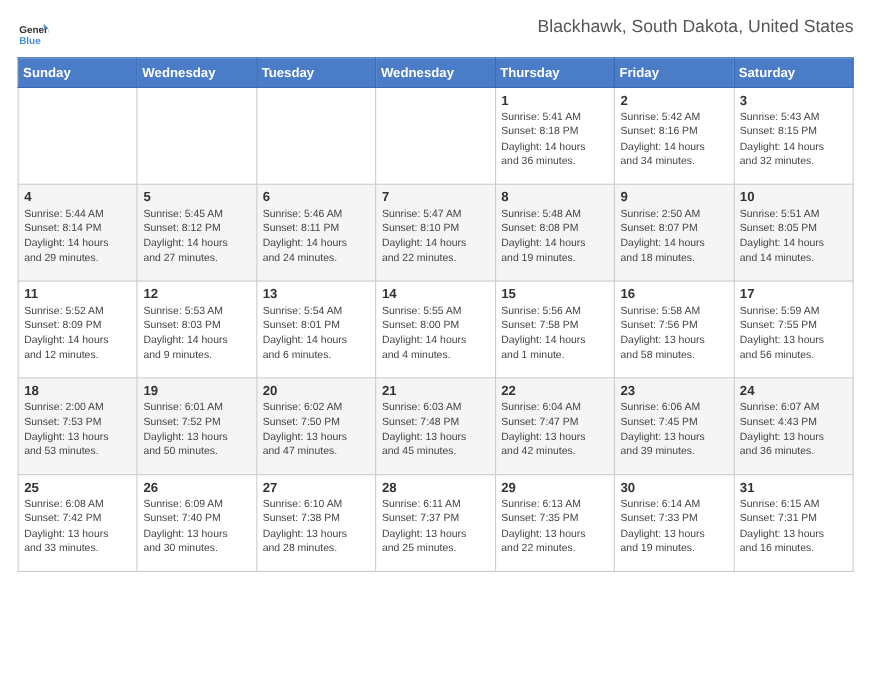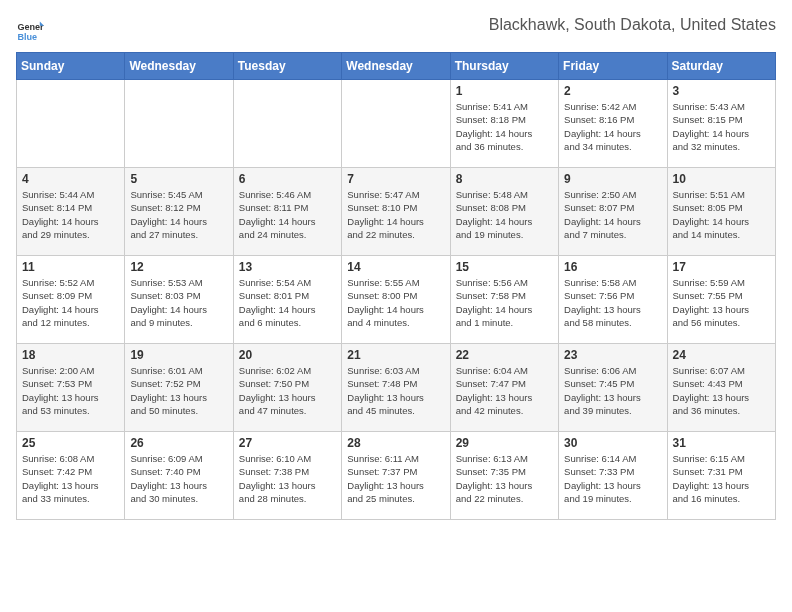--- a/index.html
+++ b/index.html
@@ -176,21 +176,21 @@
           <div class="cell-text">Sunrise: 5:48 AM</div>
           <div class="cell-text">Sunset: 8:08 PM</div>
           <div class="cell-text">Daylight: 14 hours</div>
           <div class="cell-text">and 19 minutes.</div>
         </td>
         <td>
           <span class="day-number">9</span>
           <div class="cell-text">Sunrise: 2:50 AM</div>
           <div class="cell-text">Sunset: 8:07 PM</div>
           <div class="cell-text">Daylight: 14 hours</div>
-          <div class="cell-text">and 7 minutes.</div>
+          <div class="cell-text">and 18 minutes.</div>
         </td>
         <td>
           <span class="day-number">10</span>
           <div class="cell-text">Sunrise: 5:51 AM</div>
           <div class="cell-text">Sunset: 8:05 PM</div>
           <div class="cell-text">Daylight: 14 hours</div>
           <div class="cell-text">and 14 minutes.</div>
         </td>
       </tr>
       <tr>

